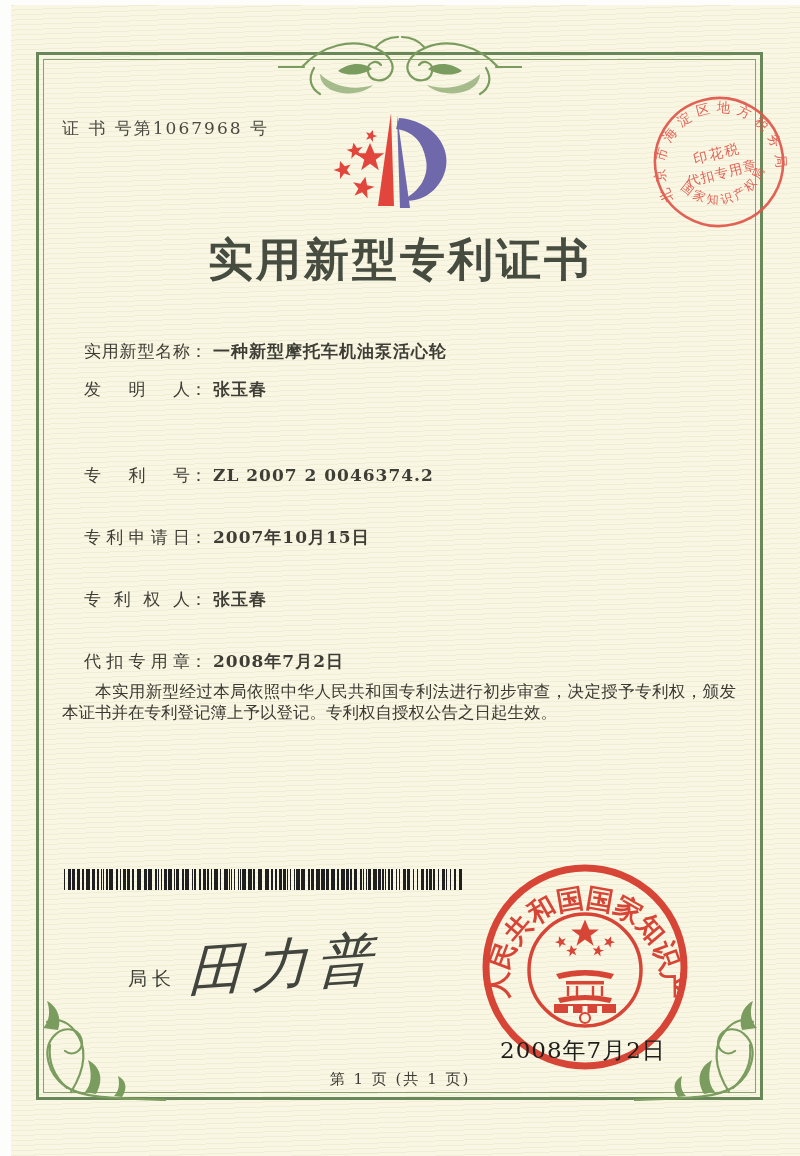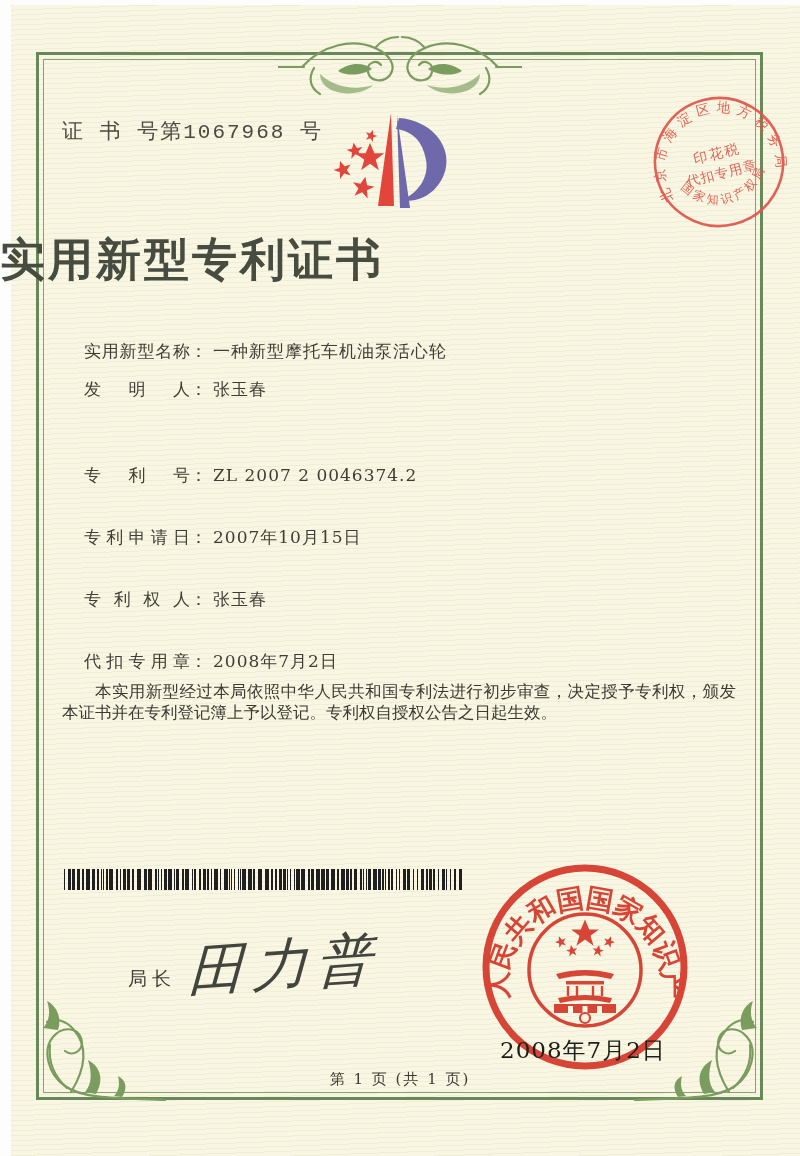--- a/index.html
+++ b/index.html
@@ -26,45 +26,45 @@
     position:absolute;left:4px;top:4px;right:4px;bottom:4px;
     border:1px solid #87a26e;
   }
   .ornament{position:absolute;color:#7b9c5f;}
   .ornament-top{left:278px;top:34px;width:244px;height:66px;}
   .ornament-corner{width:132px;height:112px;}
   .ornament-br{left:634px;top:996px;}
   .ornament-bl{left:34px;top:996px;transform:scaleX(-1);}
 
   .cert-number{
-    position:absolute;left:62px;top:117px;font-size:21px;color:#4a4a42;letter-spacing:2px;font-family:Liberation Mono, monospace;
+    position:absolute;left:62px;top:117px;font-size:17px;color:#4a4a42;letter-spacing:2px;
   }
 
   .logo{position:absolute;left:333px;top:106px;width:130px;height:112px;}
 
   .tax-stamp{
     position:absolute;left:643px;top:86px;width:152px;height:152px;
     transform:rotate(-14deg);opacity:.92;
   }
 
   .title{
-    position:absolute;left:0;top:230px;width:800px;text-align:left;
+    position:absolute;left:0;top:230px;width:800px;text-align:center;
     font-size:45px;font-weight:bold;letter-spacing:3px;color:#474c41;
   }
 
   .fields{position:absolute;left:84px;top:0;width:640px;}
   .field-row{position:absolute;left:0;font-size:17px;color:#3e3e36;white-space:nowrap;}
   .row-0{top:340px;}.row-1{top:378px;}.row-2{top:464px;}
   .row-3{top:526px;}.row-4{top:588px;}.row-5{top:650px;}
   .field-label{
     display:inline-block;width:106px;text-align:justify;text-align-last:justify;
     vertical-align:top;
   }
   .field-colon{display:inline-block;margin-right:6px;}
-  .field-value{letter-spacing:1px;}
+  .field-value{letter-spacing:1px;font-weight:bold;}
 
   .body-text{
     position:absolute;left:62px;top:681px;width:674px;
     font-size:16.5px;line-height:21px;color:#3a3a32;text-align:justify;
   }
   .body-text p{margin:0 0 4px 0;text-indent:2em;}
 
   .barcode{
     position:absolute;left:64px;top:869px;width:400px;height:21px;
     display:flex;align-items:stretch;

